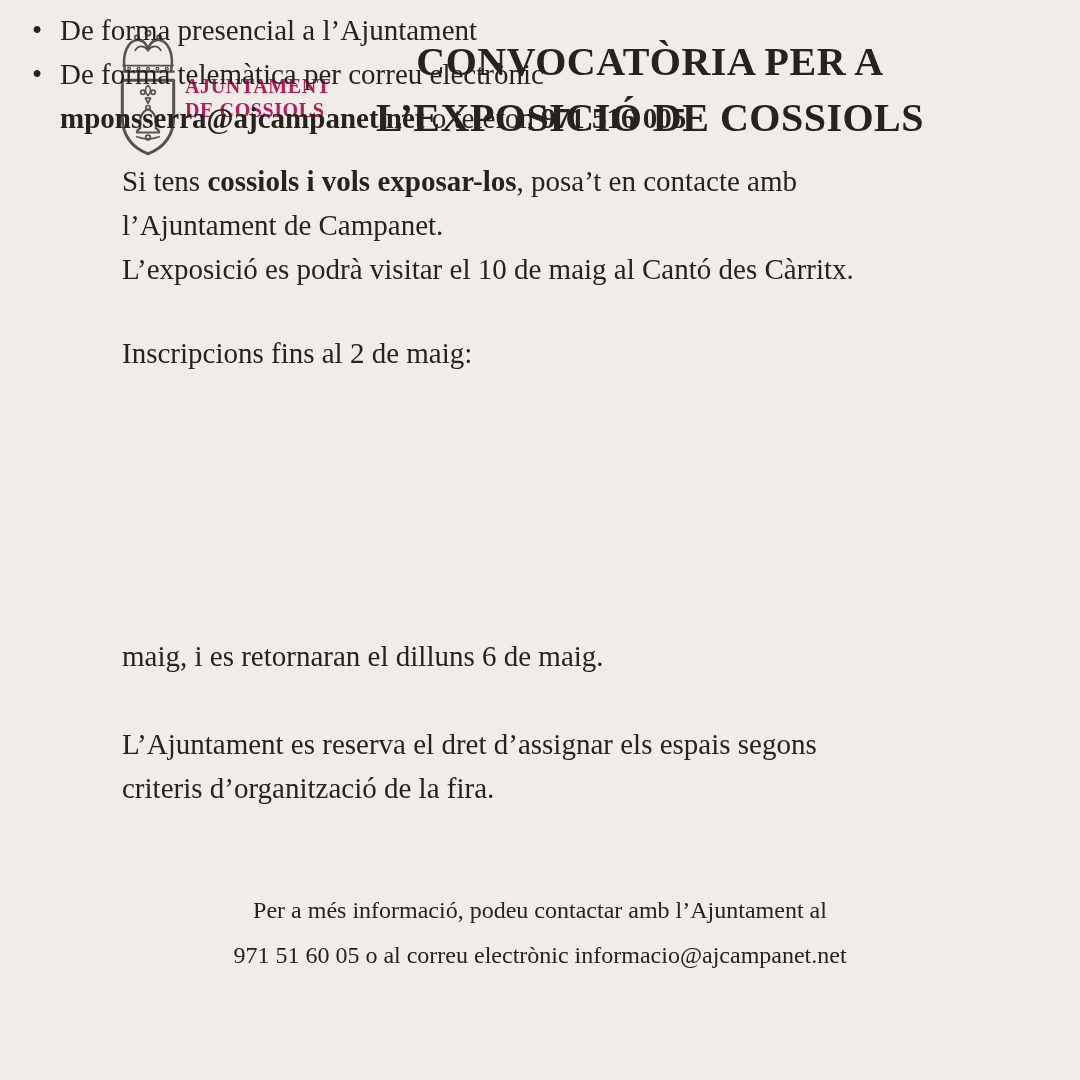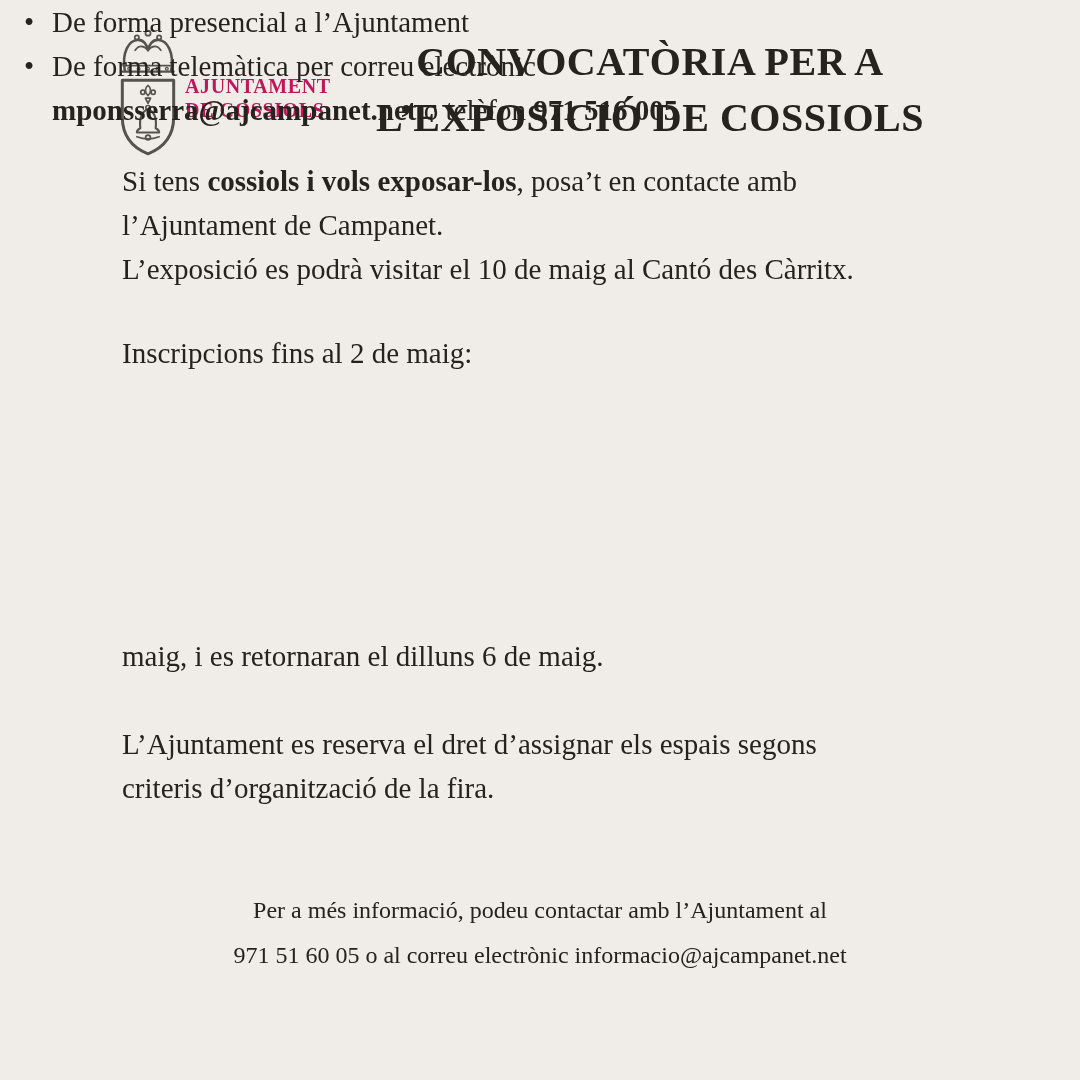--- a/index.html
+++ b/index.html
@@ -61,21 +61,21 @@
   .block {
     position: absolute;
     left: 122px;
     width: 822px;
     font-size: 29px;
     line-height: 44px;
     margin: 0;
   }
   .intro          { top: 159px; }
   .inscripcions   { top: 331px; }
-  .bullets        { top: 416px; left: 122px; width: 822px; padding: 0; margin: 0; list-style: none; }
+  .bullets        { top: 416px; left: 122px; width: 822px; padding: 8px; margin: 0; list-style: none; }
   .bullets li {
     position: relative;
     padding-left: 52px;
     font-size: 29px;
     line-height: 44px;
   }
   .bullets li::before {
     content: "•";
     position: absolute;
     left: 24px;

